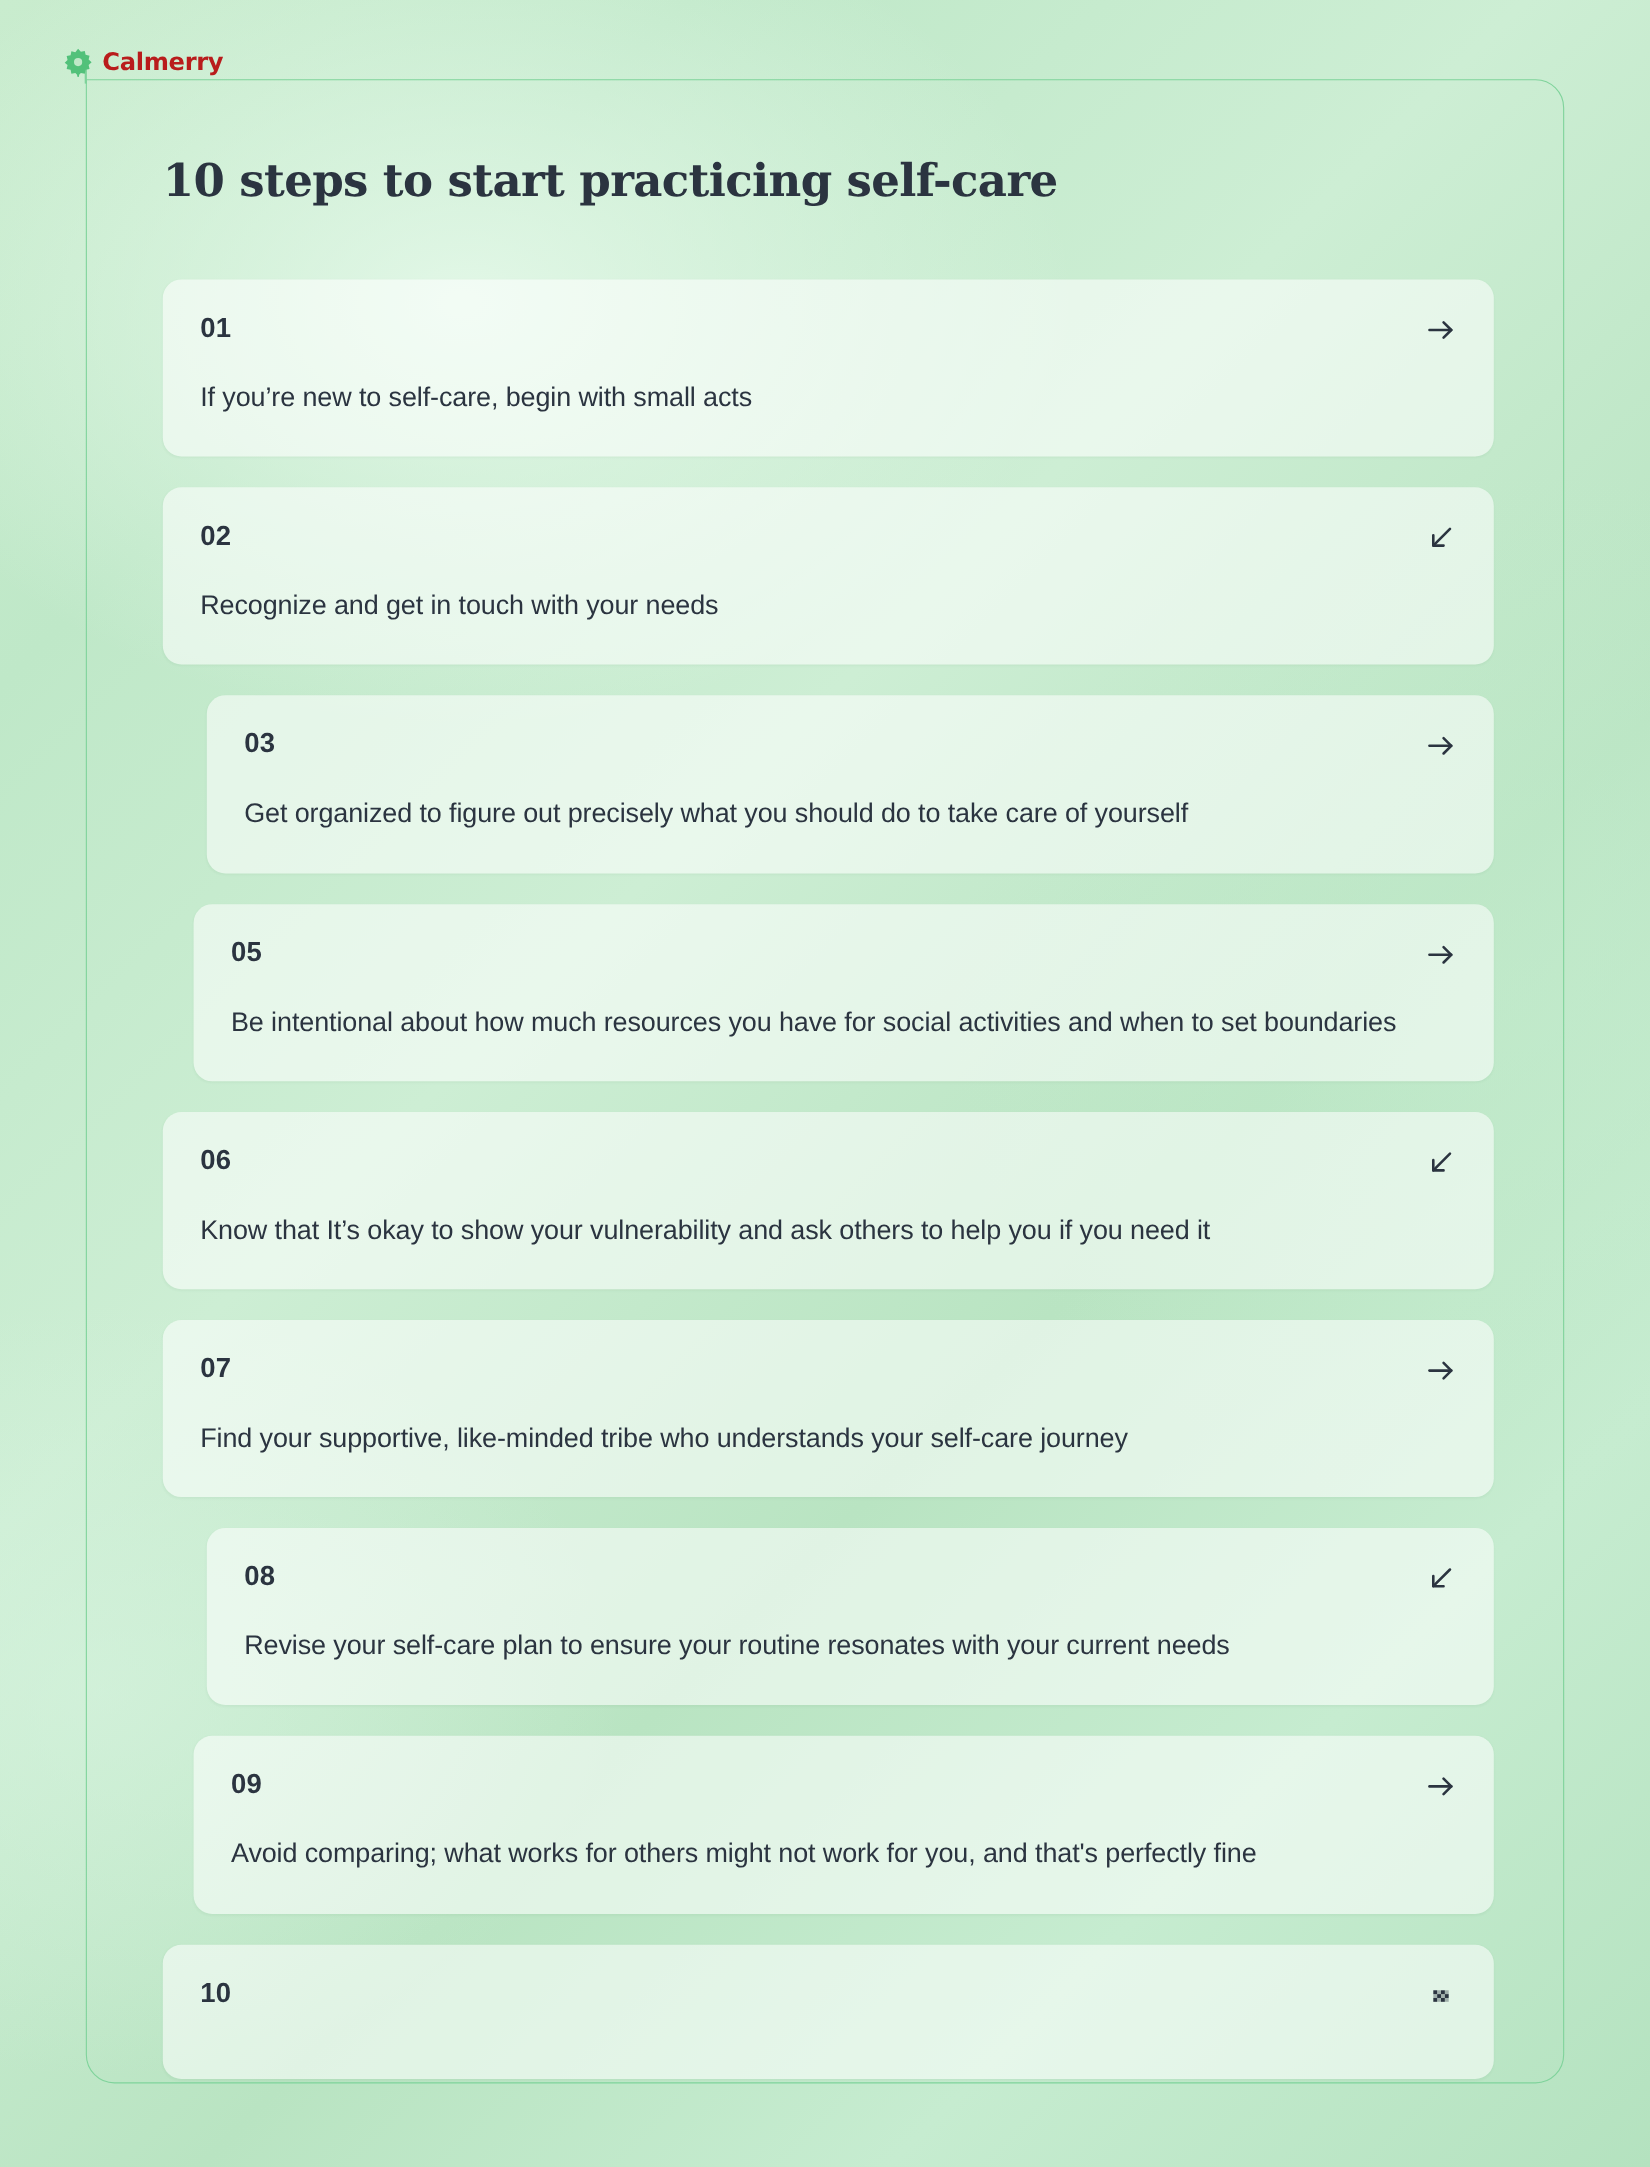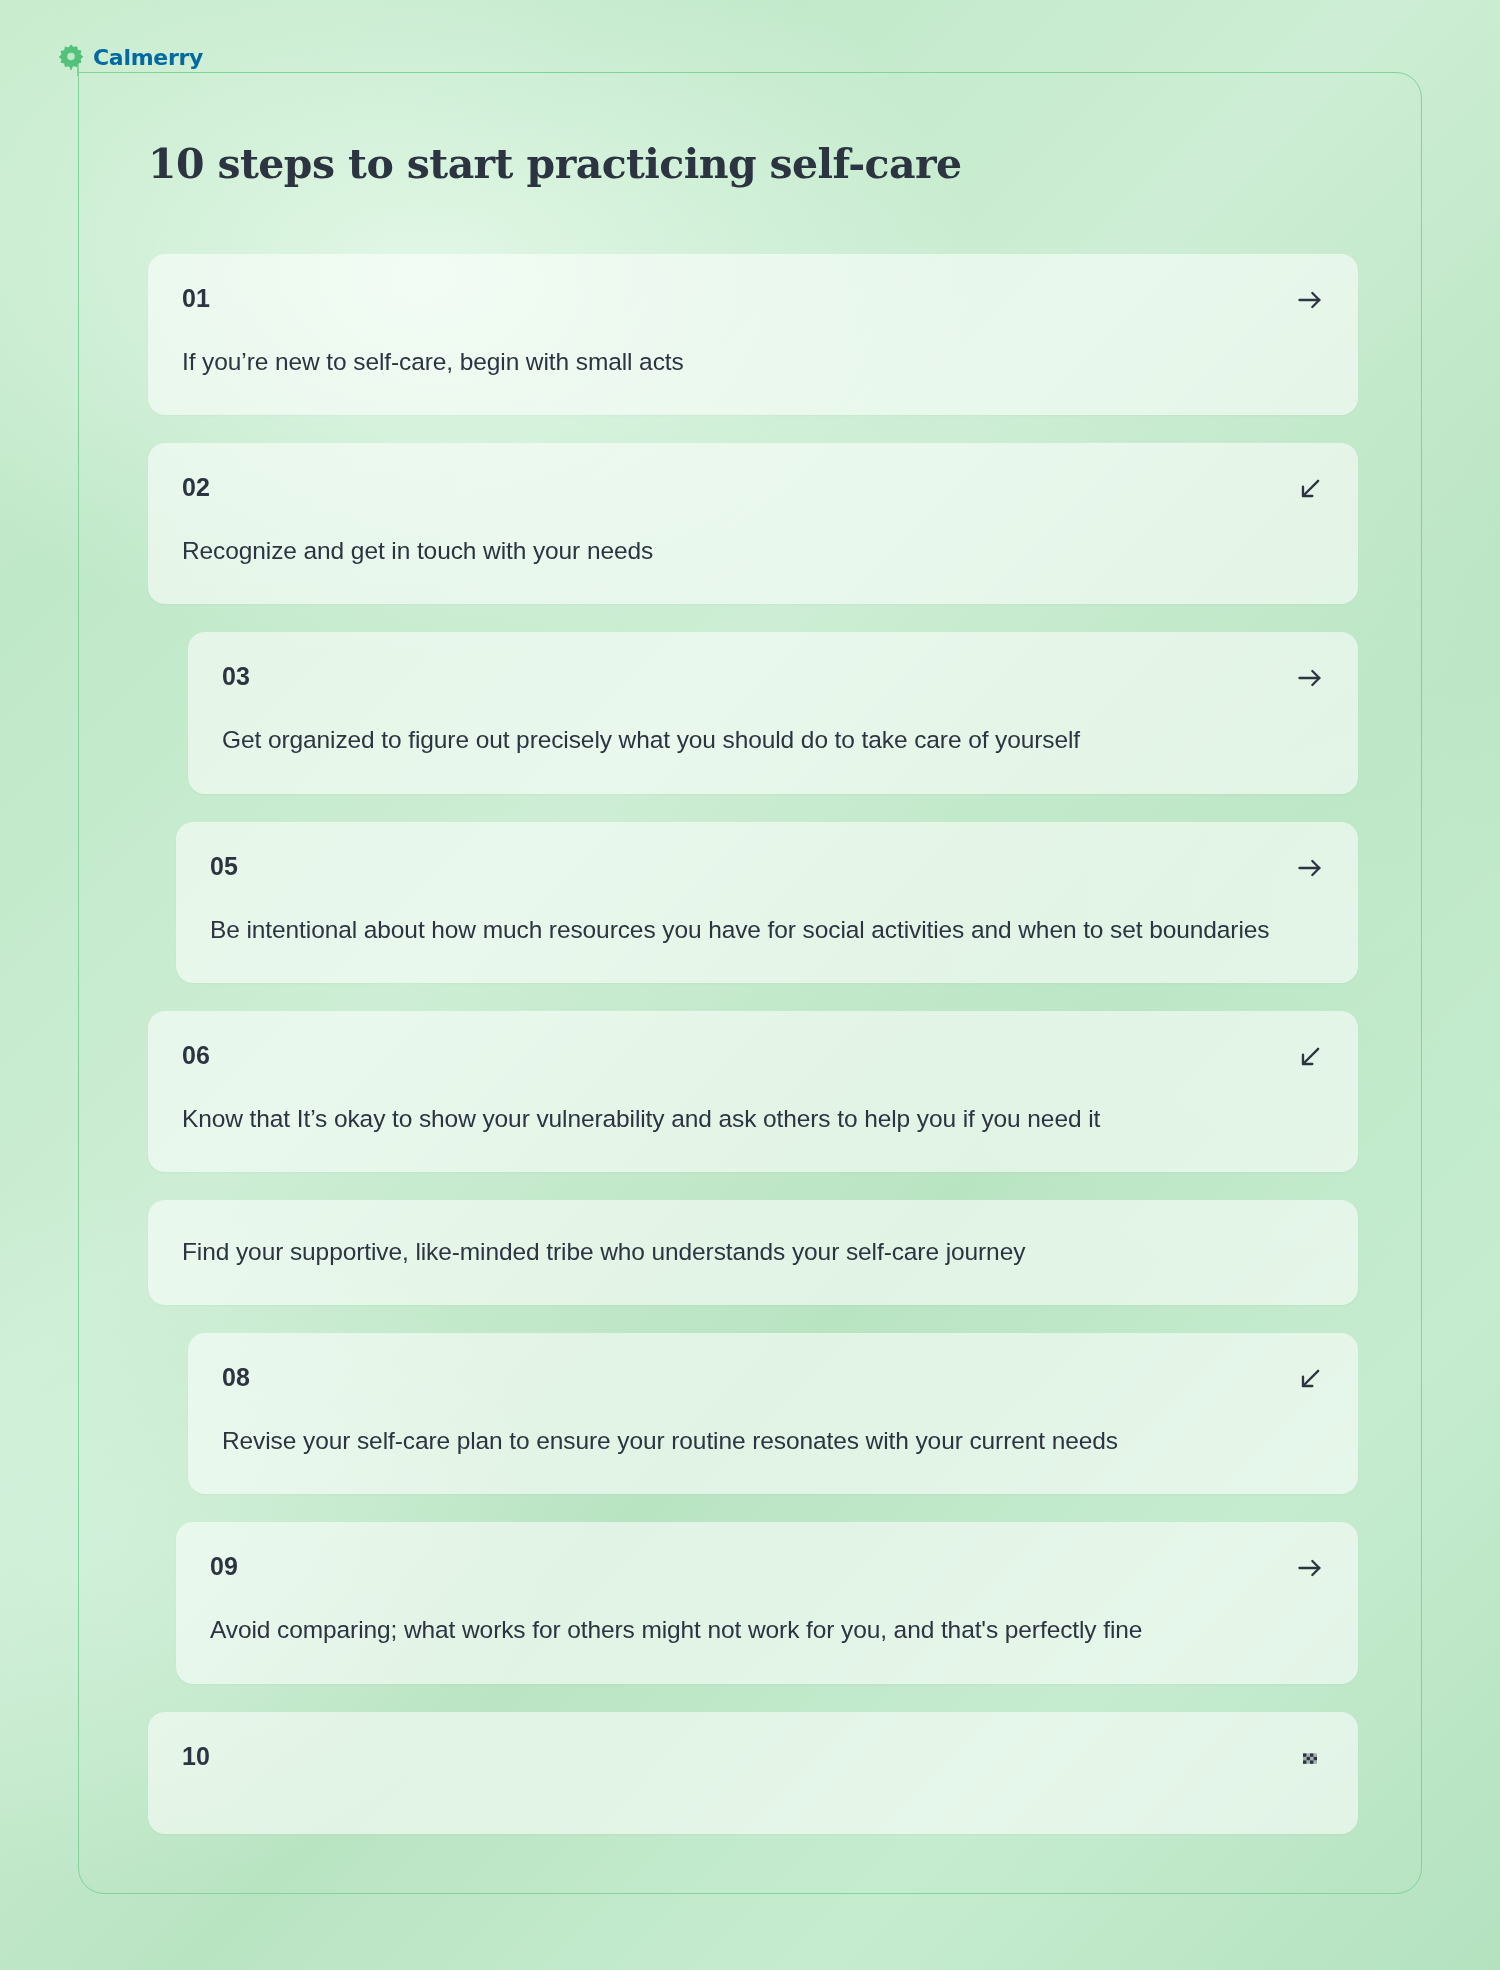--- a/index.html
+++ b/index.html
@@ -34,21 +34,21 @@
     left: 58px;
     display: flex;
     align-items: center;
     gap: 9px;
     z-index: 5;
   }
   .brand-mark { width: 26px; height: 26px; display: block; }
   .brand-name {
     font-size: 22px;
     font-weight: 700;
-    color: #0369a1;
+    color: #b91c1c;
     letter-spacing: -0.3px;
     font-family: "DejaVu Sans", sans-serif;
   }
 
   
   .frame {
     position: absolute;
     left: 78px;
     top: 72px;
     width: 1344px;
@@ -211,20 +211,29 @@
           <svg class="card-icon" viewBox="0 0 24 24" fill="none" stroke="#2b3440" stroke-width="2" stroke-linecap="round" stroke-linejoin="round">
               <line x1="19" y1="5" x2="6" y2="18"></line>
               <polyline points="14,18 6,18 6,10"></polyline>
             </svg>
         </span>
       </div>
       <div class="card-text">Know that It’s okay to show your vulnerability and ask others to help you if you need it</div>
     </div>
 
     <div class="card">
+      <div class="card-head">
+        <span class="card-num">07</span>
+        <span>
+          <svg class="card-icon" viewBox="0 0 24 24" fill="none" stroke="#2b3440" stroke-width="2" stroke-linecap="round" stroke-linejoin="round">
+              <line x1="3" y1="12" x2="20" y2="12"></line>
+              <polyline points="14,6 20,12 14,18"></polyline>
+            </svg>
+        </span>
+      </div>
       <div class="card-text">Find your supportive, like-minded tribe who understands your self-care journey</div>
     </div>
 
     <div class="card">
       <div class="card-head">
         <span class="card-num">08</span>
         <span>
           <svg class="card-icon" viewBox="0 0 24 24" fill="none" stroke="#2b3440" stroke-width="2" stroke-linecap="round" stroke-linejoin="round">
               <line x1="19" y1="5" x2="6" y2="18"></line>
               <polyline points="14,18 6,18 6,10"></polyline>

